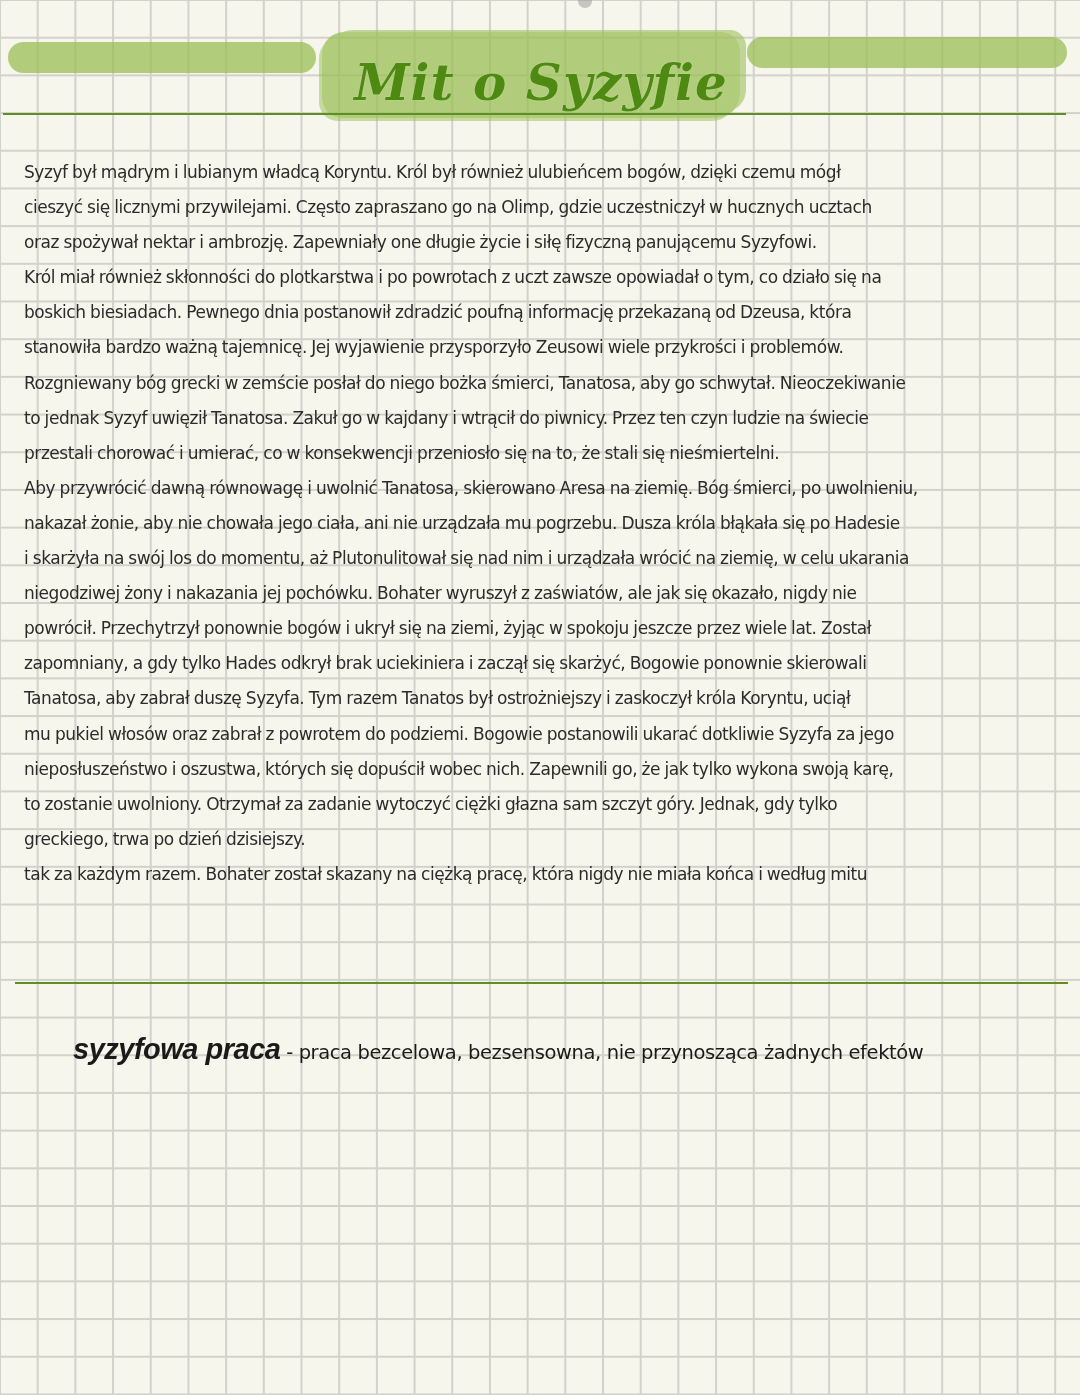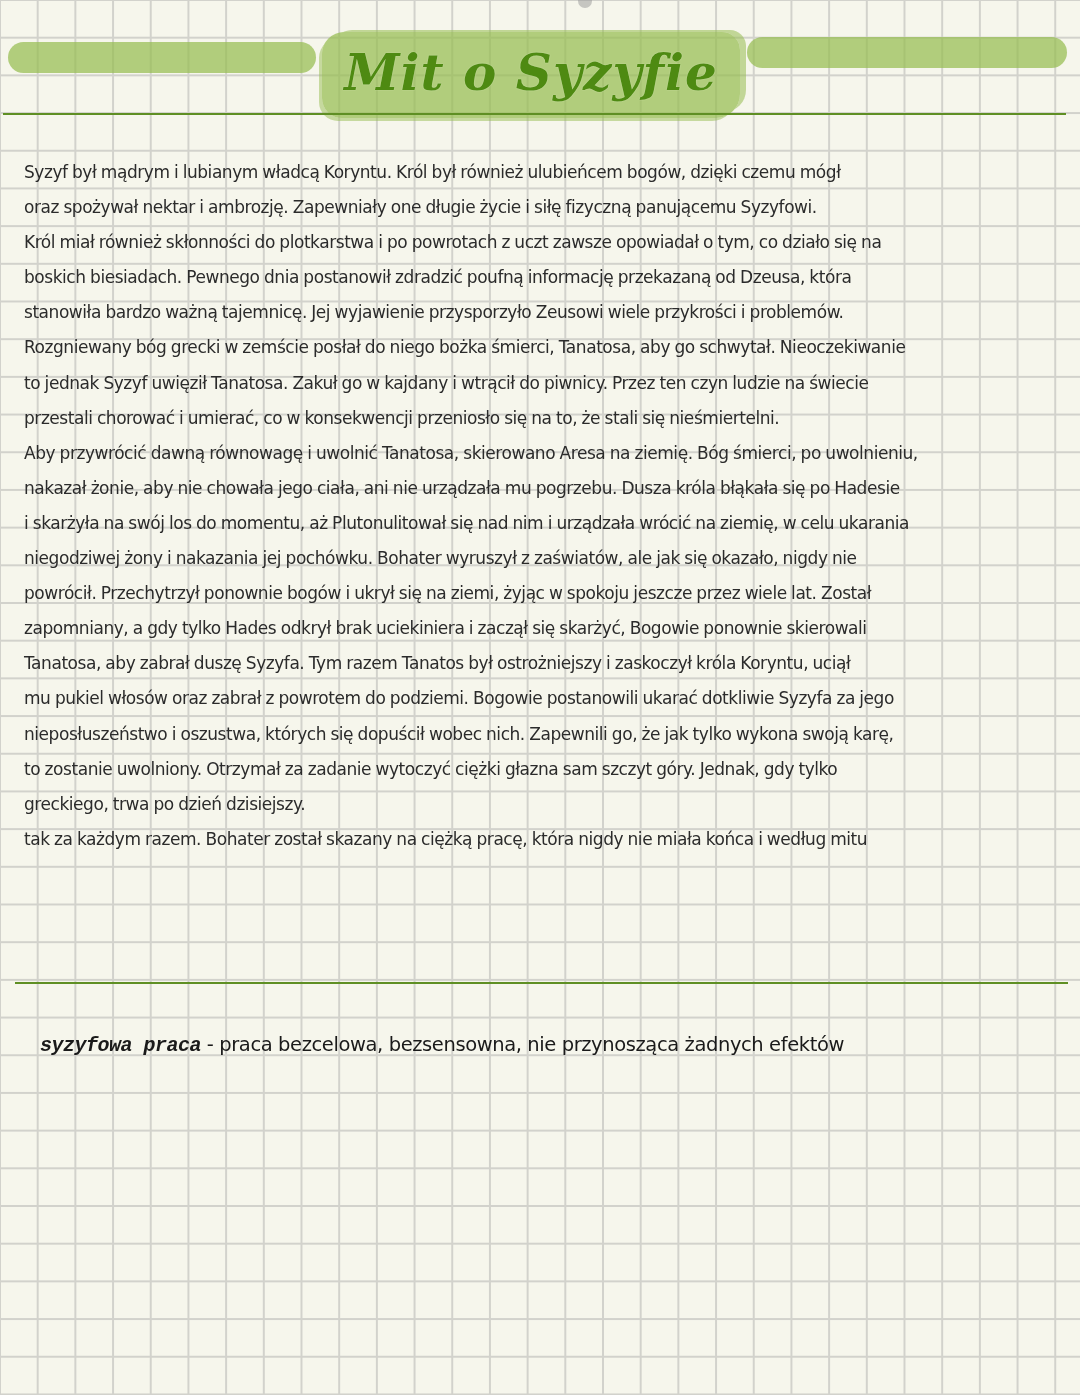--- a/index.html
+++ b/index.html
@@ -77,25 +77,26 @@
       white-space: nowrap;
     }
     .definition {
       position: absolute;
       left: 40px;
       top: 1033px;
       white-space: nowrap;
       color: #1a1a1a;
     }
     .definition .term {
-      font-family: Liberation Mono, monospace;
+      font-family: Liberation Sans, sans-serif;
       font-style: italic;
       font-weight: bold;
-      font-size: 20px;
+      font-size: 29px;
       letter-spacing: -0.5px;
+      margin-left: 33px;
     }
     .definition .dash,
     .definition .def {
       font-family: "DejaVu Sans", sans-serif;
       font-size: 19.5px;
       letter-spacing: -0.4px;
     }
     .top-mark {
       position: absolute;
       left: 578px;
@@ -108,26 +109,27 @@
   </style>
 </head>
 <body>
 
 <div class="top-mark"></div>
 
 <div class="deco-bar" id="bar-left"></div>
 <div class="deco-bar" id="bar-right"></div>
 
 <div class="title-blob"></div>
-<h1 class="title-text" style="margin:0;text-align:center;">Mit o Syzyfie</h1>
+<h1 class="title-text" style="margin:10px;text-align:center;">Mit o Syzyfie</h1>
 
 <div class="rule" id="rule-top"></div>
 
 <div class="body-text">
   <span class="line">Syzyf był mądrym i lubianym władcą Koryntu. Król był również ulubieńcem bogów, dzięki czemu mógł</span>
+  <span class="line">cieszyć się licznymi przywilejami. Często zapraszano go na Olimp, gdzie uczestniczył w hucznych ucztach</span>
   <span class="line">oraz spożywał nektar i ambrozję. Zapewniały one długie życie i siłę fizyczną panującemu Syzyfowi.</span>
   <span class="line">Król miał również skłonności do plotkarstwa i po powrotach z uczt zawsze opowiadał o tym, co działo się na</span>
   <span class="line">boskich biesiadach. Pewnego dnia postanowił zdradzić poufną informację przekazaną od Dzeusa, która</span>
   <span class="line">stanowiła bardzo ważną tajemnicę. Jej wyjawienie przysporzyło Zeusowi wiele przykrości i problemów.</span>
   <span class="line">Rozgniewany bóg grecki w zemście posłał do niego bożka śmierci, Tanatosa, aby go schwytał. Nieoczekiwanie</span>
   <span class="line">to jednak Syzyf uwięził Tanatosa. Zakuł go w kajdany i wtrącił do piwnicy. Przez ten czyn ludzie na świecie</span>
   <span class="line">przestali chorować i umierać, co w konsekwencji przeniosło się na to, że stali się nieśmiertelni.</span>
   <span class="line">Aby przywrócić dawną równowagę i uwolnić Tanatosa, skierowano Aresa na ziemię. Bóg śmierci, po uwolnieniu,</span>
   <span class="line">nakazał żonie, aby nie chowała jego ciała, ani nie urządzała mu pogrzebu. Dusza króla błąkała się po Hadesie</span>
   <span class="line">i skarżyła na swój los do momentu, aż Plutonulitował się nad nim i urządzała wrócić na ziemię, w celu ukarania</span>

